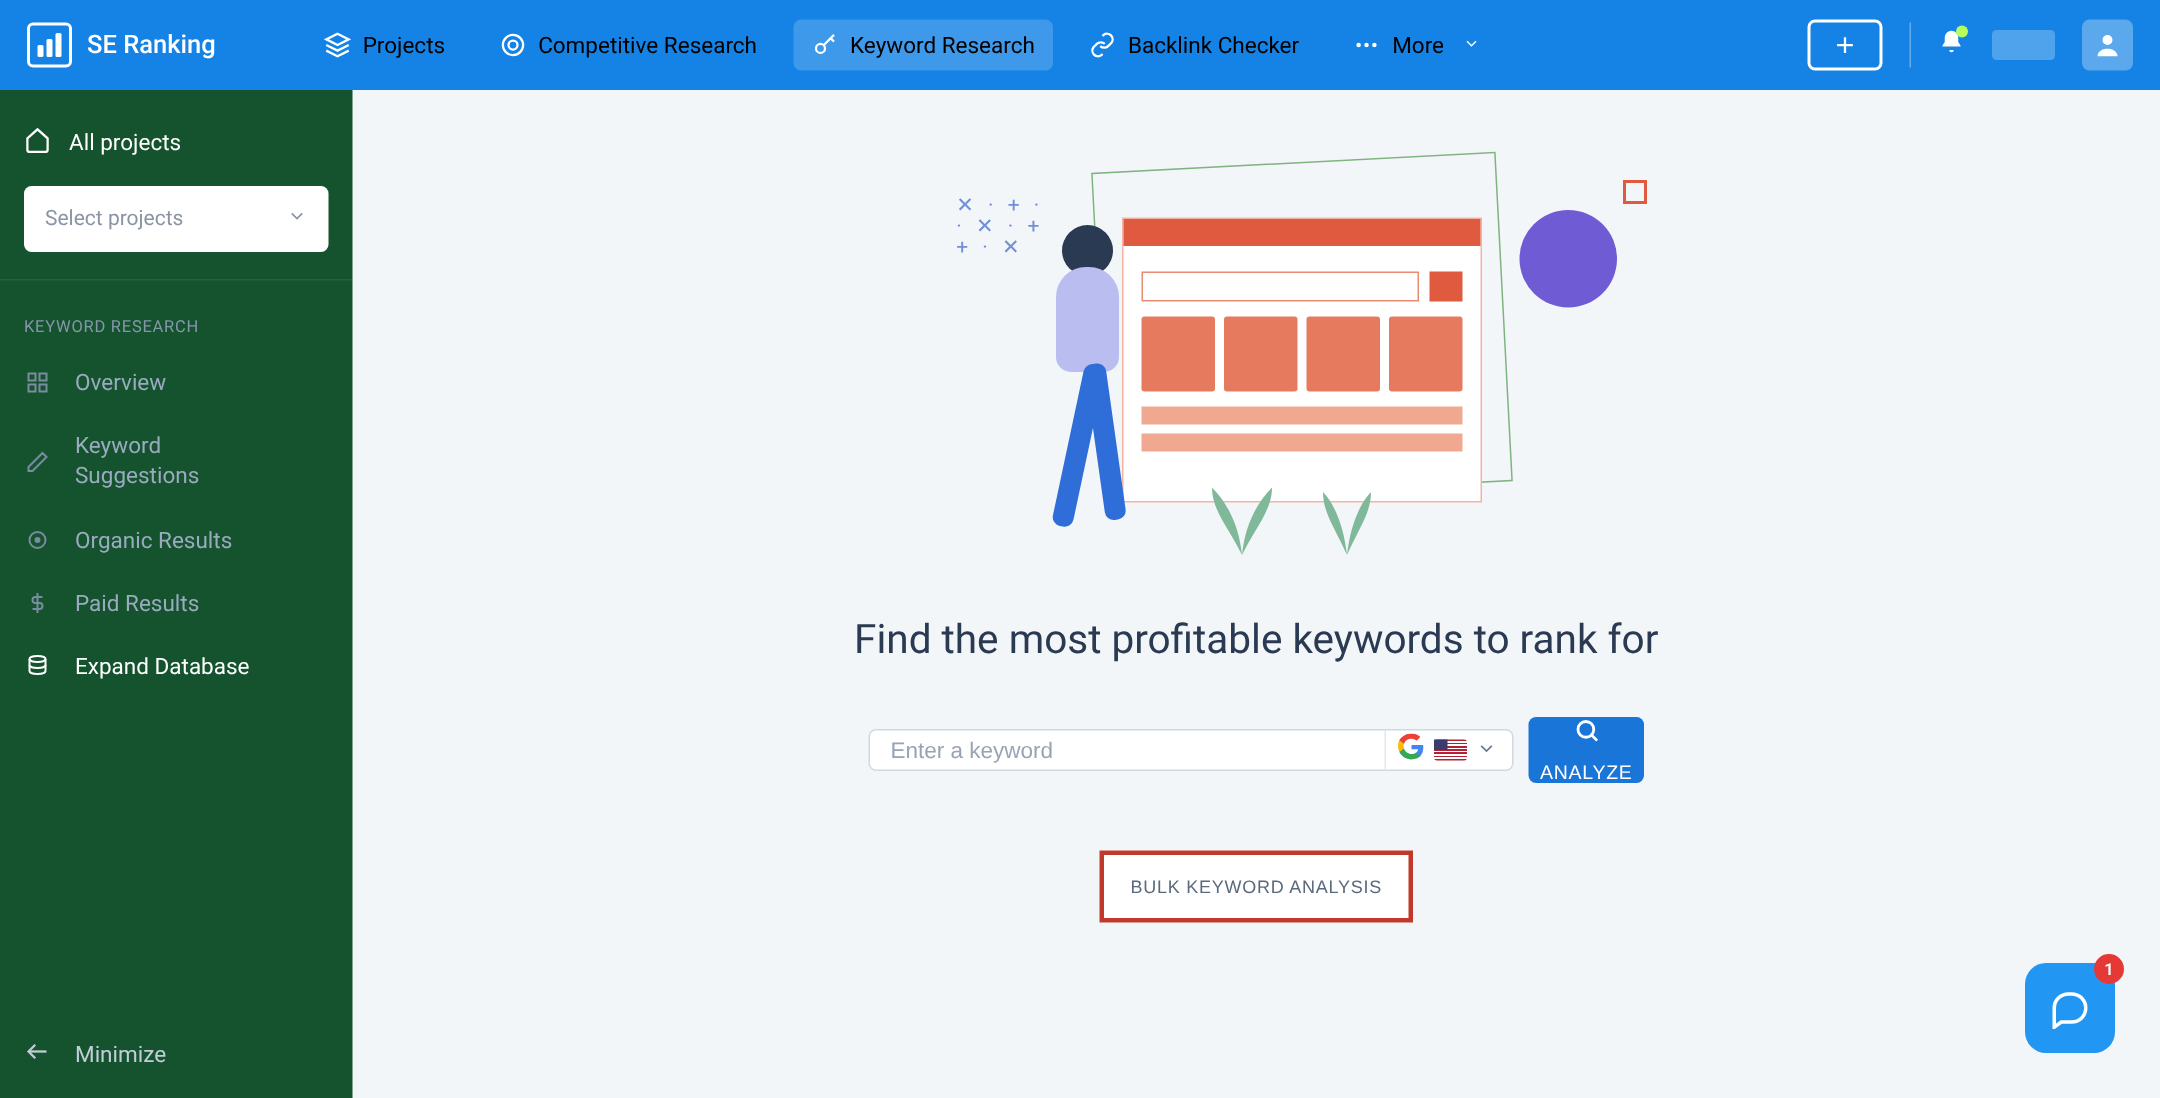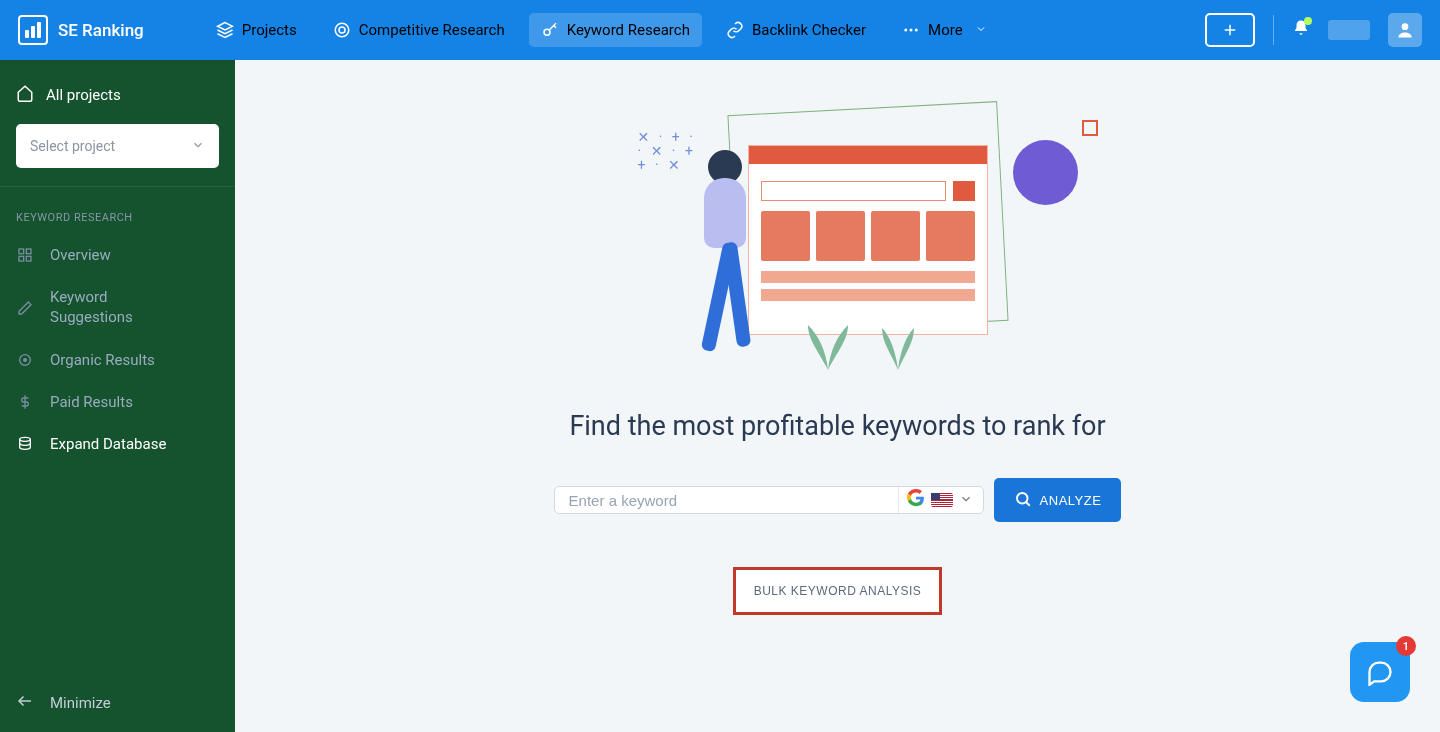--- a/index.html
+++ b/index.html
@@ -44,21 +44,21 @@
 .illustration { width: 400px; height: 250px; position:relative; margin-bottom: 40px; }
 .headline { font-size: 27px; color:#2a3a52; font-weight:400; margin-bottom: 36px; }
 .search-row { display:flex; gap:10px; align-items:center; margin-bottom: 45px;}
 .kw-input-wrap { width: 430px; height:28px; border:1px solid #d0d9e2; border-radius:5px; background:#fff; display:flex; align-items:center; padding:0 10px 0 14px; }
 .kw-input { border:none; outline:none; flex:1; font-size:15px; color:#333; }
 .kw-input::placeholder { color:#98a4b3; }
 .locale-div { width:1px; height:26px; background:#e2e8ef; margin: 0 8px; }
 .locale-pick { display:flex; align-items:center; gap:6px; cursor:pointer; }
 .flag { width:22px; height:14px; background: linear-gradient(#b22234 0 7.7%, #fff 7.7% 15.4%, #b22234 15.4% 23.1%, #fff 23.1% 30.8%, #b22234 30.8% 38.5%, #fff 38.5% 46.2%, #b22234 46.2% 53.9%, #fff 53.9% 61.5%, #b22234 61.5% 69.2%, #fff 69.2% 76.9%, #b22234 76.9% 84.6%, #fff 84.6% 92.3%, #b22234 92.3% 100%); position:relative; border-radius:2px; }
 .flag::before { content:''; position:absolute; top:0; left:0; width:9px; height:7px; background:#3c3b6e; }
-.analyze-btn { height:44px; padding:0 20px; background:#1976d8; color:#fff; border:none; border-radius:5px; display:flex; align-items:center; gap:8px; font-size:13px; letter-spacing:0.5px; cursor:pointer; font-weight:500;}
+.analyze-btn { height:44px; padding:0 8px; background:#1976d8; color:#fff; border:none; border-radius:5px; display:flex; align-items:center; gap:8px; font-size:13px; letter-spacing:0.5px; cursor:pointer; font-weight:500;flex-direction:column;}
 .bulk-btn { border:3px solid #c0392b; background:#fff; color:#5a6a7c; font-size:12px; letter-spacing:0.5px; padding: 14px 18px; cursor:pointer; font-weight:500;}
 .chat-fab { position:fixed; bottom:30px; right:30px; width:60px; height:60px; border-radius:14px; background:#2196f3; display:flex; align-items:center; justify-content:center; cursor:pointer;}
 .chat-badge{ position:absolute; top:-6px; right:-6px; background:#e53935; color:#fff; width:20px; height:20px; border-radius:50%; font-size:11px; display:flex; align-items:center; justify-content:center; font-weight:600;}
 
 
 .illu-panel { position:absolute; top:25px; left:110px; width:240px; height:190px; background:#fff; border:1px solid #f2b3a2; }
 .illu-bar { position:absolute; top:0; left:0; right:0; height:18px; background:#e05a3f; }
 .illu-subbar { position:absolute; top:35px; left:12px; width:185px; height:20px; border:1px solid #e88b70; }
 .illu-search { position:absolute; top:35px; right:12px; width:22px; height:20px; background:#e05a3f; }
 .illu-tiles { position:absolute; top:65px; left:12px; right:12px; display:flex; gap:6px; }
@@ -175,21 +175,21 @@
     <div class="side-top">
       <div class="all-projects">
         <span>
           <svg viewBox="0 0 24 24" width="18" height="18" fill="none" stroke="#fff" stroke-width="2">
               <path d="M3 11l9-8 9 8v10a2 2 0 0 1-2 2H5a2 2 0 0 1-2-2z"></path>
             </svg>
         </span>
         <span>All projects</span>
       </div>
       <div class="project-select">
-        <span>Select project</span>
+        <span>Select projects</span>
         <span>
           <svg viewBox="0 0 24 24" width="14" height="14" fill="none" stroke="#8a94a3" stroke-width="2">
               <polyline points="6 9 12 15 18 9"></polyline>
             </svg>
         </span>
       </div>
     </div>
     <div class="side-divider"></div>
     <div class="side-section-title">KEYWORD RESEARCH</div>
 

